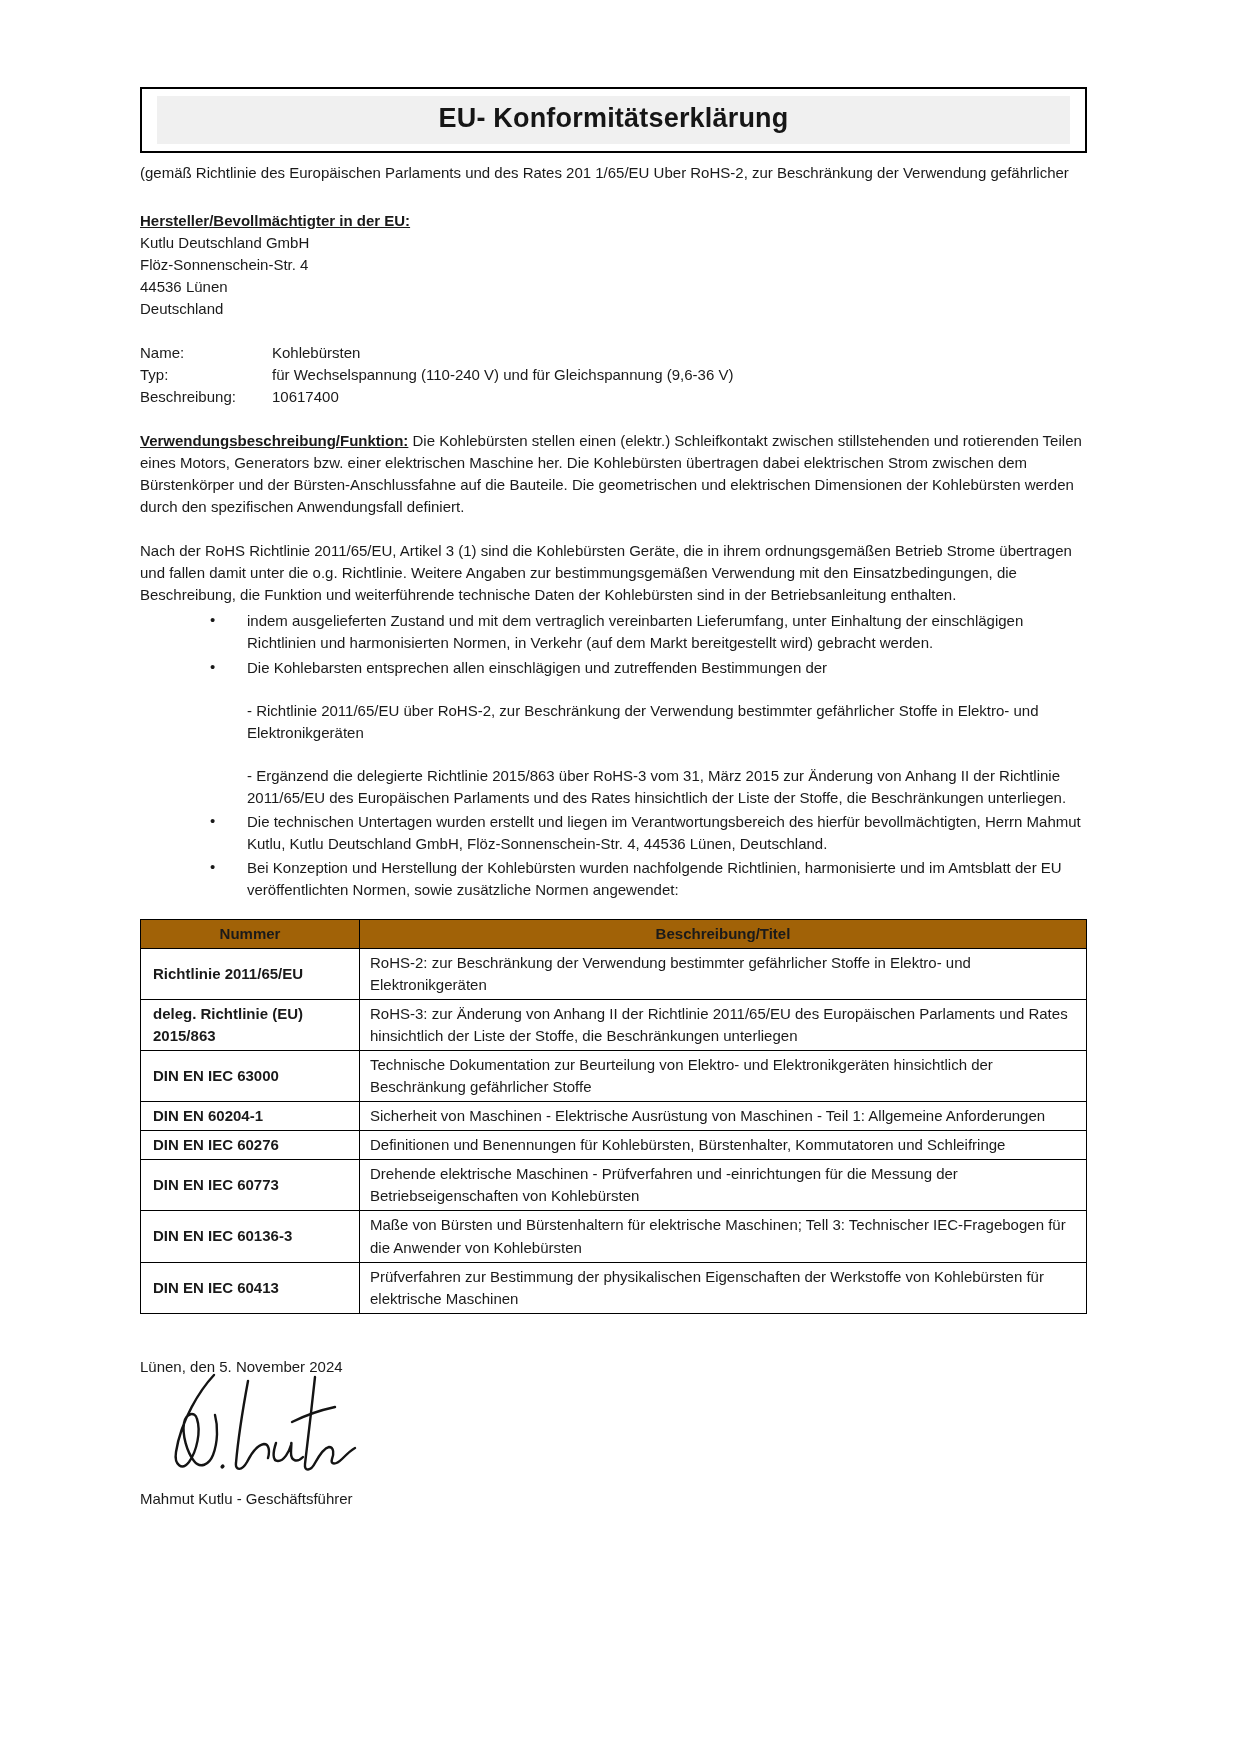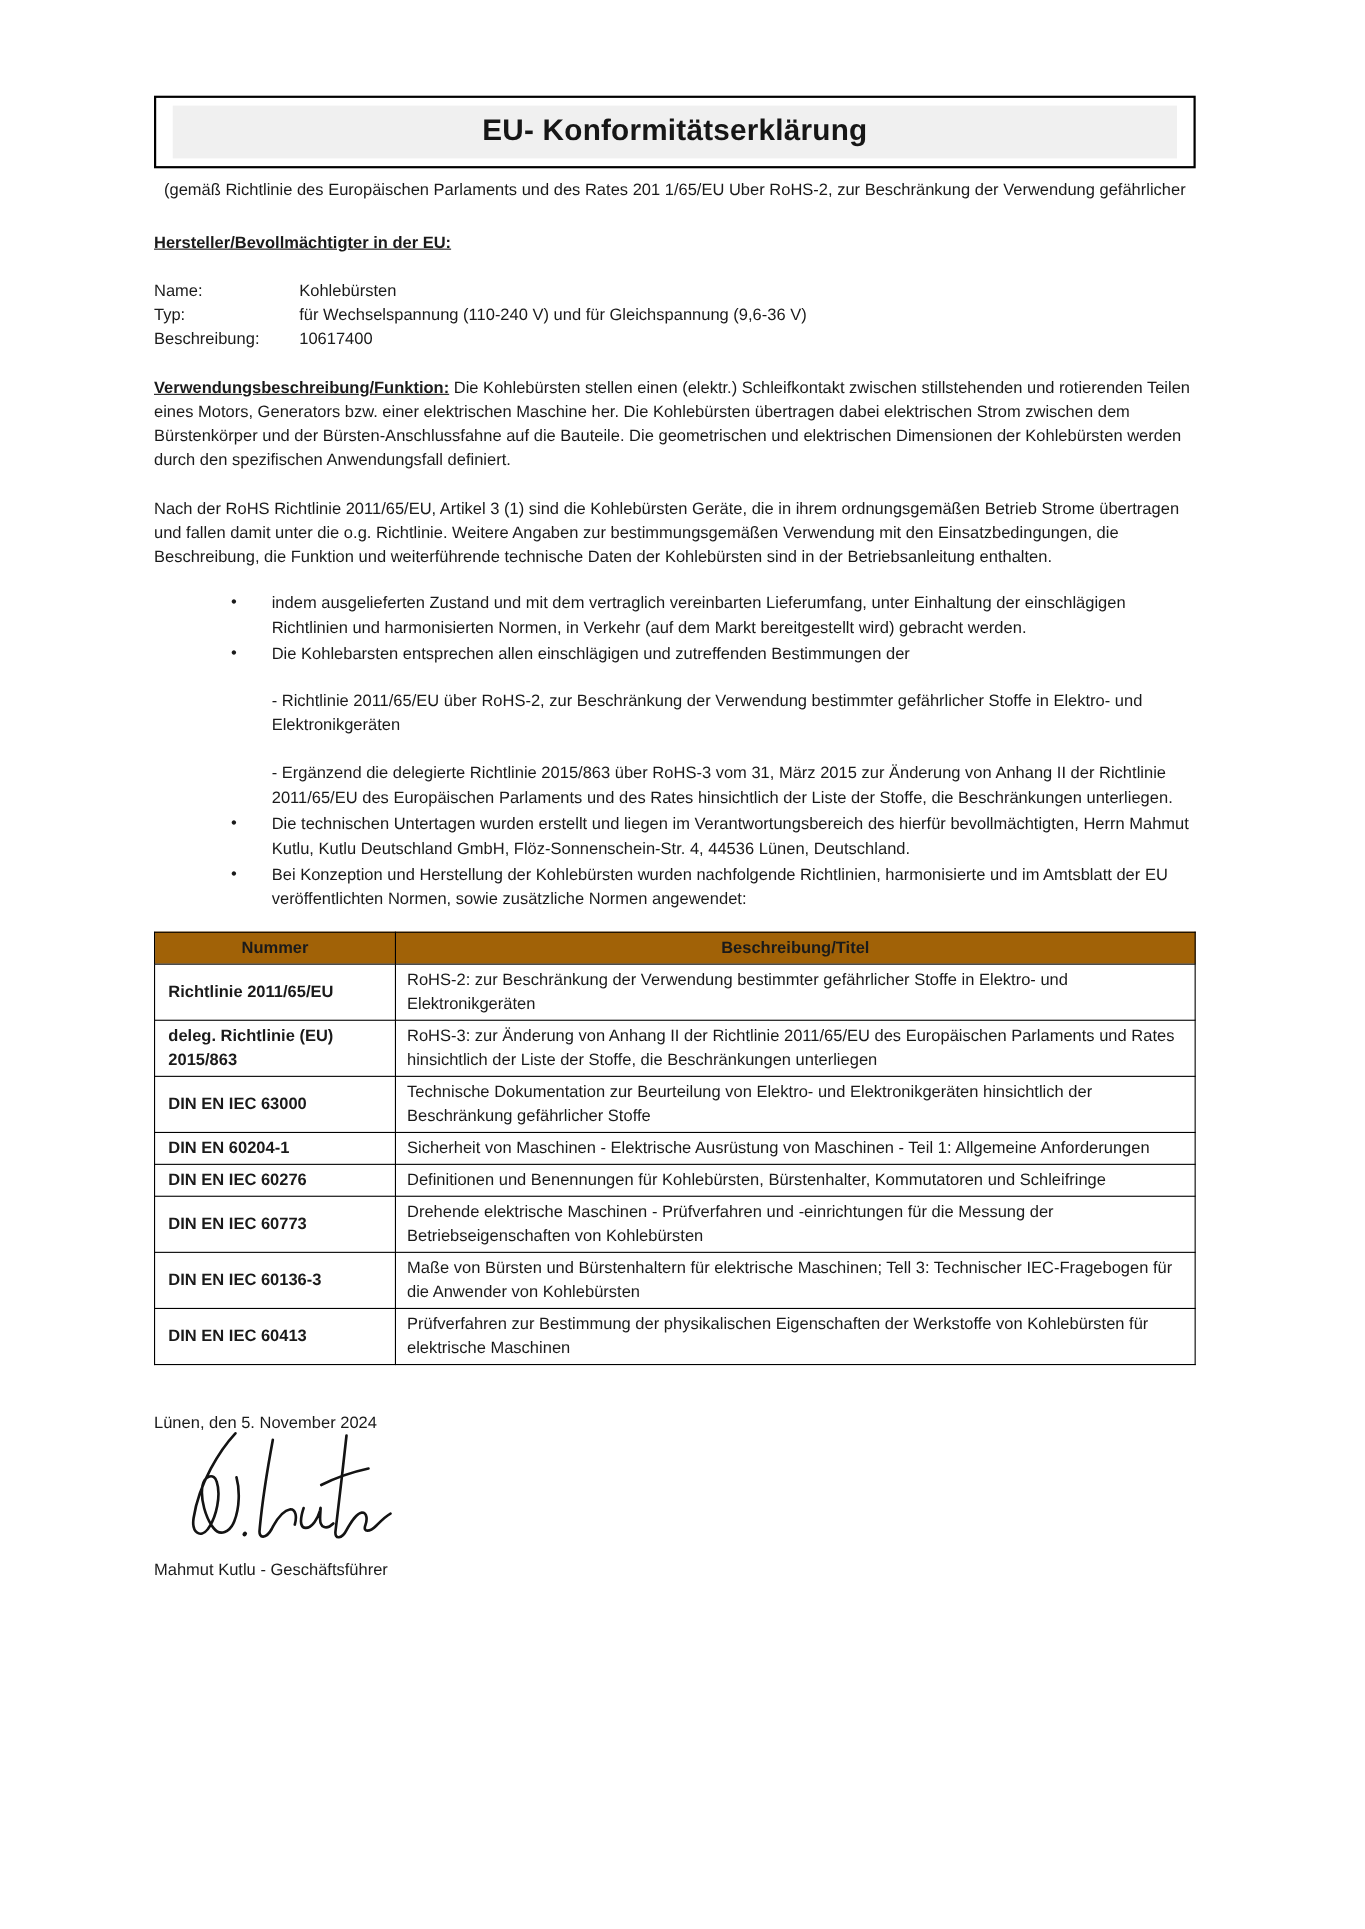--- a/index.html
+++ b/index.html
@@ -9,39 +9,39 @@
     color:#1a1a1a;font-size:15px;line-height:1.47;
     -webkit-font-smoothing:antialiased;
   }
   .page{padding:87px 86px 0 140px;box-sizing:border-box;width:1173px;}
 
   
   .title-box{border:2px solid #000;padding:7px 15px;background:#fff;}
   .title-band{background:#f0f0f0;text-align:center;font-weight:bold;
     font-size:27px;letter-spacing:.2px;padding:3px 0 5px;color:#161616;}
 
-  .subtitle{margin-top:9px;text-align:center;font-size:15px;}
+  .subtitle{margin-top:9px;font-size:15px;}
   .subtitle div{white-space:nowrap;}
 
   
   .section-heading{margin-top:26px;font-weight:bold;text-decoration:underline;}
   .addr-line{white-space:nowrap;}
 
   
   .product{margin-top:22px;}
   .kv-row{display:flex;}
   .kv-label{width:132px;flex:0 0 132px;}
   .kv-value{flex:1;}
 
   
   .para{margin:22px 0 0 0;}
   .lead{font-weight:bold;text-decoration:underline;}
 
   
-  .bullets{margin-top:20px;}
+  .bullets{margin-top:4px;}
   .li{position:relative;padding-left:107px;margin-top:2px;}
   .li .marker{position:absolute;left:70px;top:-1px;font-size:15px;}
   .li .marker::before{content:"\2022";}
   .li.sub{margin-top:21px;}
 
   
   table.norms{margin-top:18px;width:100%;border-collapse:collapse;font-size:15px;}
   table.norms th{border:1px solid #000;background:#a16207;font-weight:bold;
     text-align:center;padding:3px 6px;}
   table.norms td{border:1px solid #000;padding:3px 10px;vertical-align:middle;}
@@ -60,20 +60,27 @@
   <div class="title-box">
     <div class="title-band">EU- Konformitätserklärung</div>
   </div>
 
   <div class="subtitle">
 
   <div>(gemäß Richtlinie des Europäischen Parlaments und des Rates 201 1/65/EU Uber RoHS-2, zur Beschränkung der Verwendung gefährlicher</div>
     </div>
 
   <div class="section-heading">Hersteller/Bevollmächtigter in der EU:</div>
+  <div>
+
+  <div class="addr-line">Kutlu Deutschland GmbH</div>
+      <div class="addr-line">Flöz-Sonnenschein-Str. 4</div>
+      <div class="addr-line">44536 Lünen</div>
+      <div class="addr-line">Deutschland</div>
+    </div>
 
   <div class="product">
 
   <div class="kv-row">
         <span class="kv-label">Name:</span>
         <span class="kv-value">Kohlebürsten</span>
       </div>
       <div class="kv-row">
         <span class="kv-label">Typ:</span>
         <span class="kv-value">für Wechselspannung (110-240 V) und für Gleichspannung (9,6-36 V)</span>

